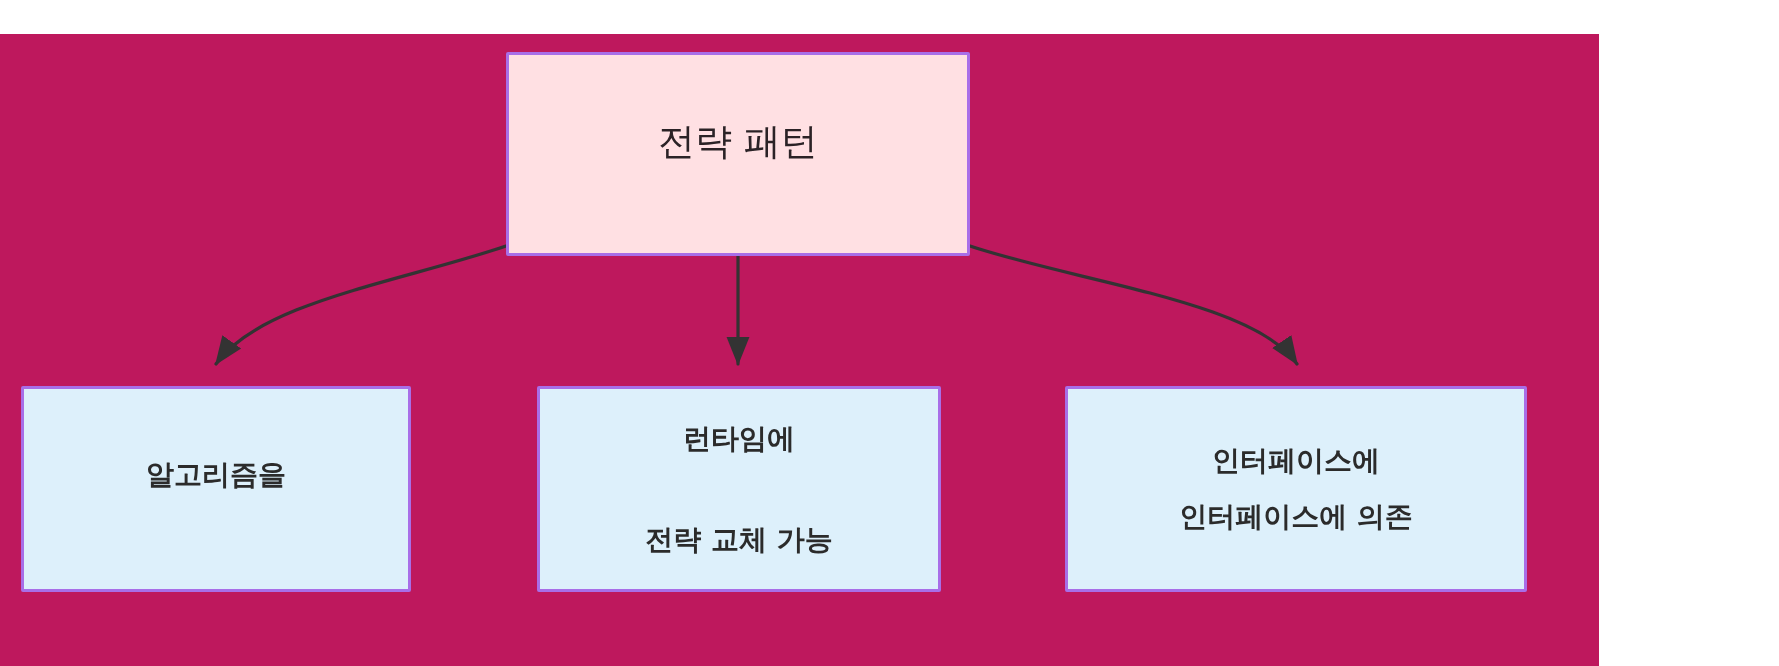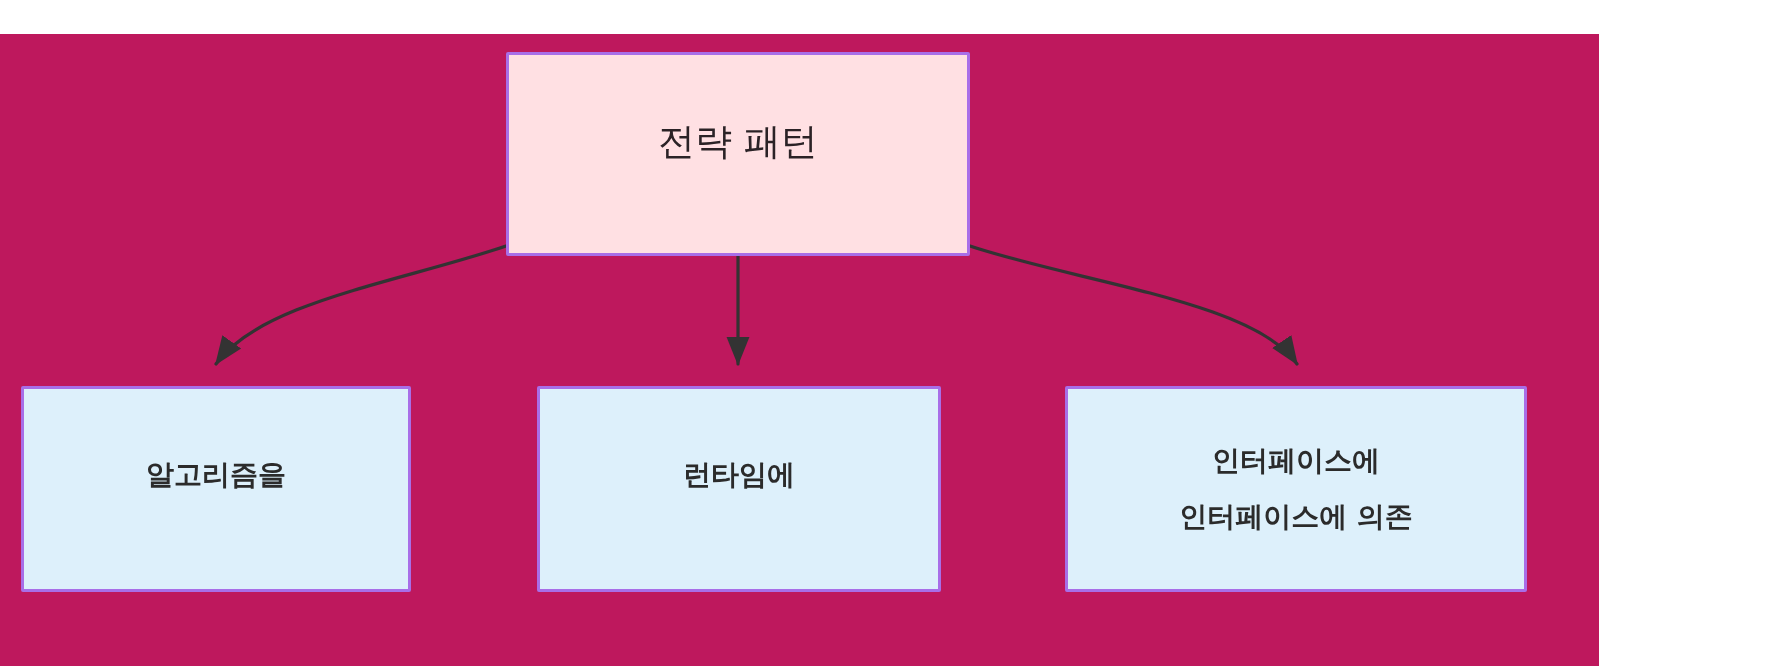--- a/index.html
+++ b/index.html
@@ -116,20 +116,21 @@
   <div class="node" id="node-root">
     <span class="node-line line-ko">전략 패턴</span>
   </div>
 
   <div class="node node-leaf" id="node-encapsulate">
     <span class="node-line line-1">알고리즘을</span>
   </div>
 
   <div class="node node-leaf" id="node-runtime">
     <span class="node-line line-1">런타임에</span>
+    <span class="node-line line-2">전략 교체 가능</span>
   </div>
 
   <div class="node node-leaf" id="node-interface">
     <span class="node-line line-1">인터페이스에</span>
     <span class="node-line line-2">인터페이스에 의존</span>
   </div>
 
 </div>
 
 </body></html>

